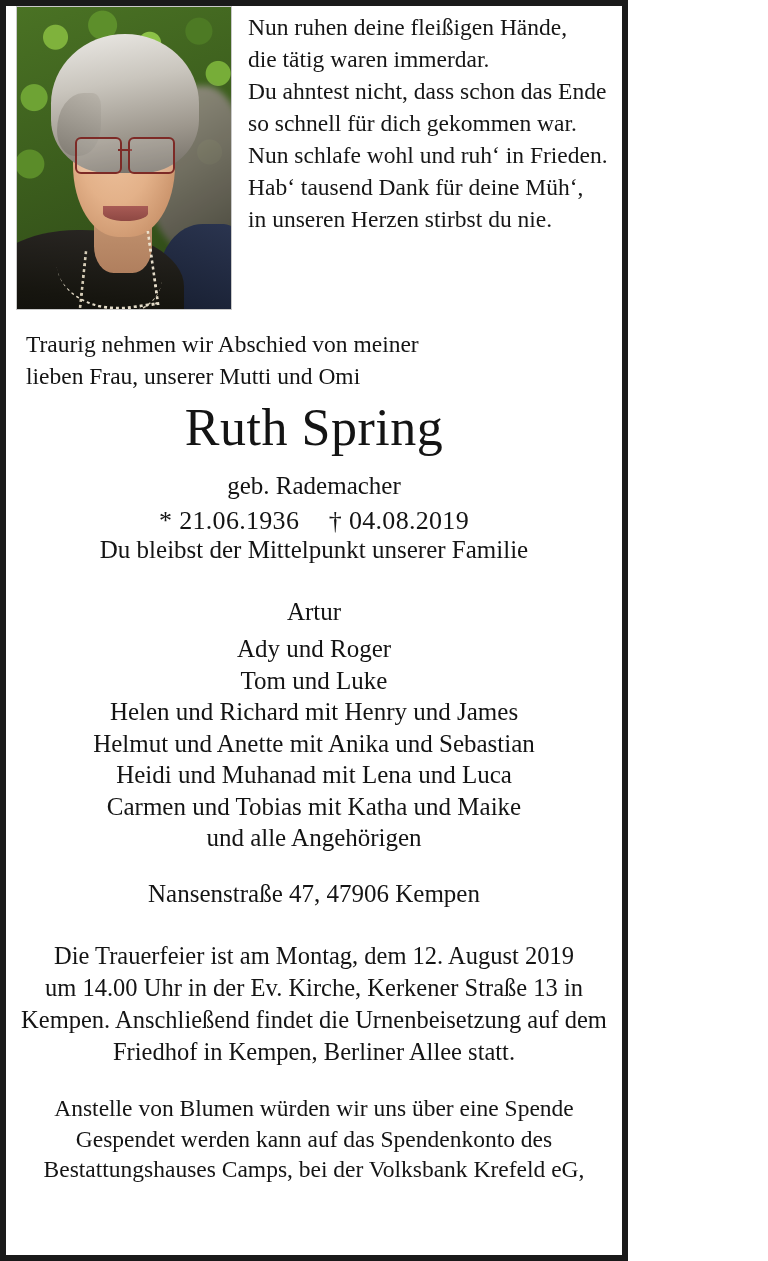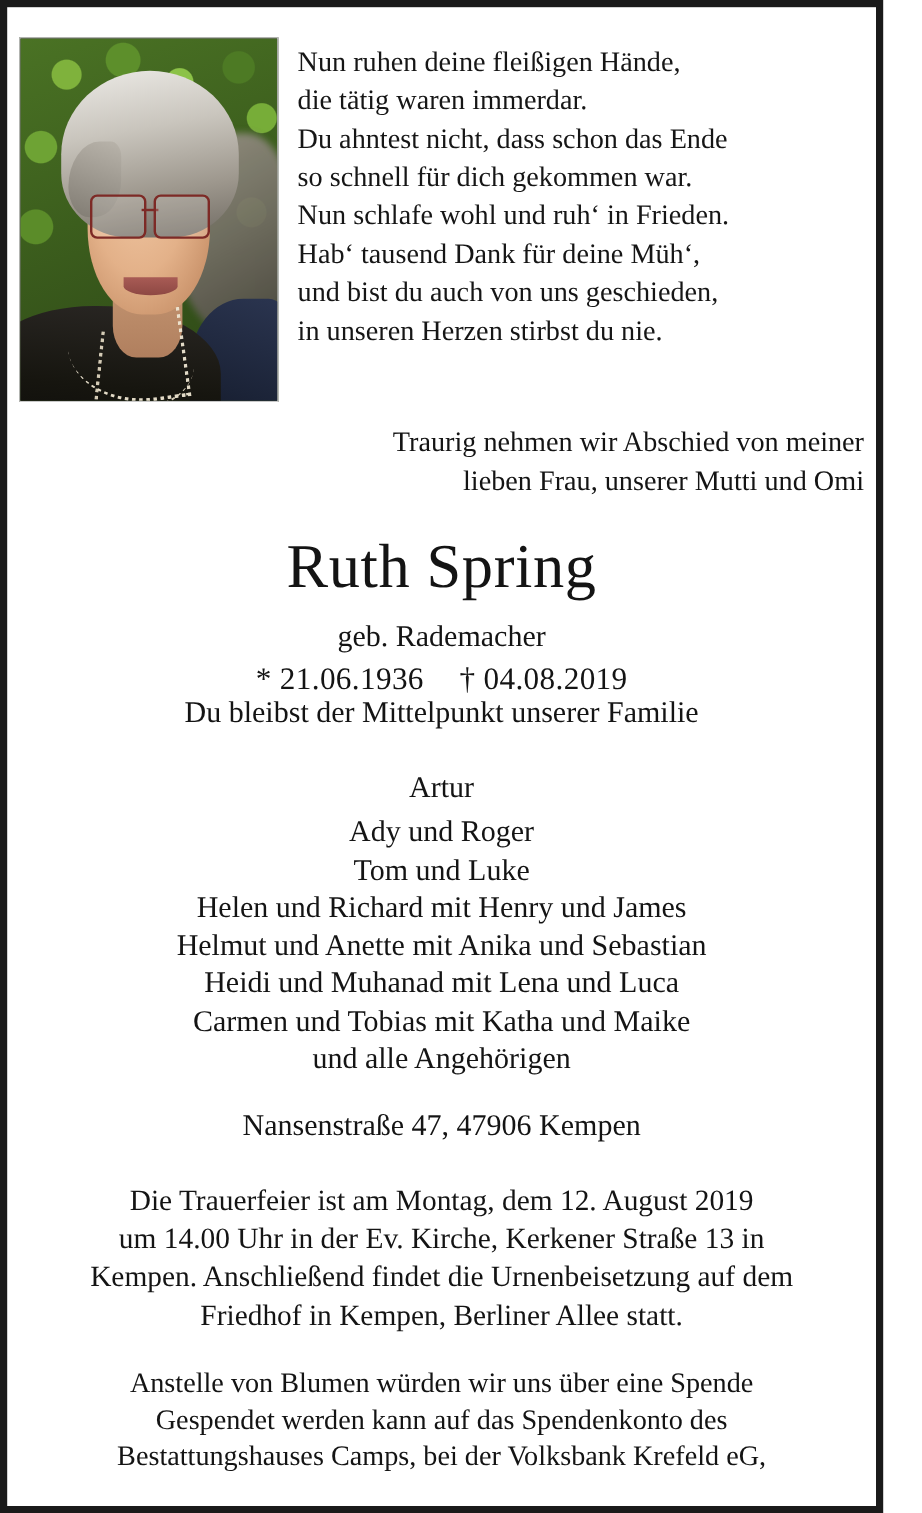--- a/index.html
+++ b/index.html
@@ -12,25 +12,25 @@
     width: 768px;
     height: 1261px;
     font-family: "Liberation Serif", "DejaVu Serif", serif;
     color: #141414;
     overflow: hidden;
   }
 
   
   .notice {
     box-sizing: border-box;
-    width: 736px;
+    width: 628px;
     height: 1261px;
     border: 6px solid #1a1a1a;
     background: #ffffff;
-    padding: 25px 10px 10px 10px;
+    padding: 0 10px 10px 10px;
     position: relative;
   }
   .sheet {
     box-sizing: border-box;
     width: 100%;
     height: 100%;
     background: #ffffff;
     position: relative;
   }
 
@@ -224,24 +224,24 @@
   .block { text-align: center; }
 
   .farewell {
     margin-top: 19px;
     font-size: 23.5px;
     line-height: 1.36;
     padding-left: 2px;
     text-align: left;
     white-space: nowrap;
   }
-  .farewell .line { display: block; padding-left: 8px; text-align: right; }
+  .farewell .line { display: block; padding-left: 8px; }
 
   .name {
-    margin-top: 28px;
+    margin-top: 8px;
     font-size: 52px;
     line-height: 1.04;
     letter-spacing: .5px;
   }
   .maiden {
     margin-top: 17px;
     font-size: 25px;
   }
   .dates {
     margin-top: 6px;
@@ -310,21 +310,20 @@
       </div>
     </div>
 
     <div class="poem">
       <span class="line">Nun ruhen deine fleißigen Hände,</span>
       <span class="line">die tätig waren immerdar.</span>
       <span class="line">Du ahntest nicht, dass schon das Ende</span>
       <span class="line">so schnell für dich gekommen war.</span>
       <span class="line">Nun schlafe wohl und ruh‘ in Frieden.</span>
       <span class="line">Hab‘ tausend Dank für deine Müh‘,</span>
-      <span class="line">und bist du auch von uns geschieden,</span>
       <span class="line">in unseren Herzen stirbst du nie.</span>
     </div>
 
   </div>
 
   <div class="farewell">
     <span class="line">Traurig nehmen wir Abschied von meiner</span>
     <span class="line">lieben Frau, unserer Mutti und Omi</span>
   </div>
 

